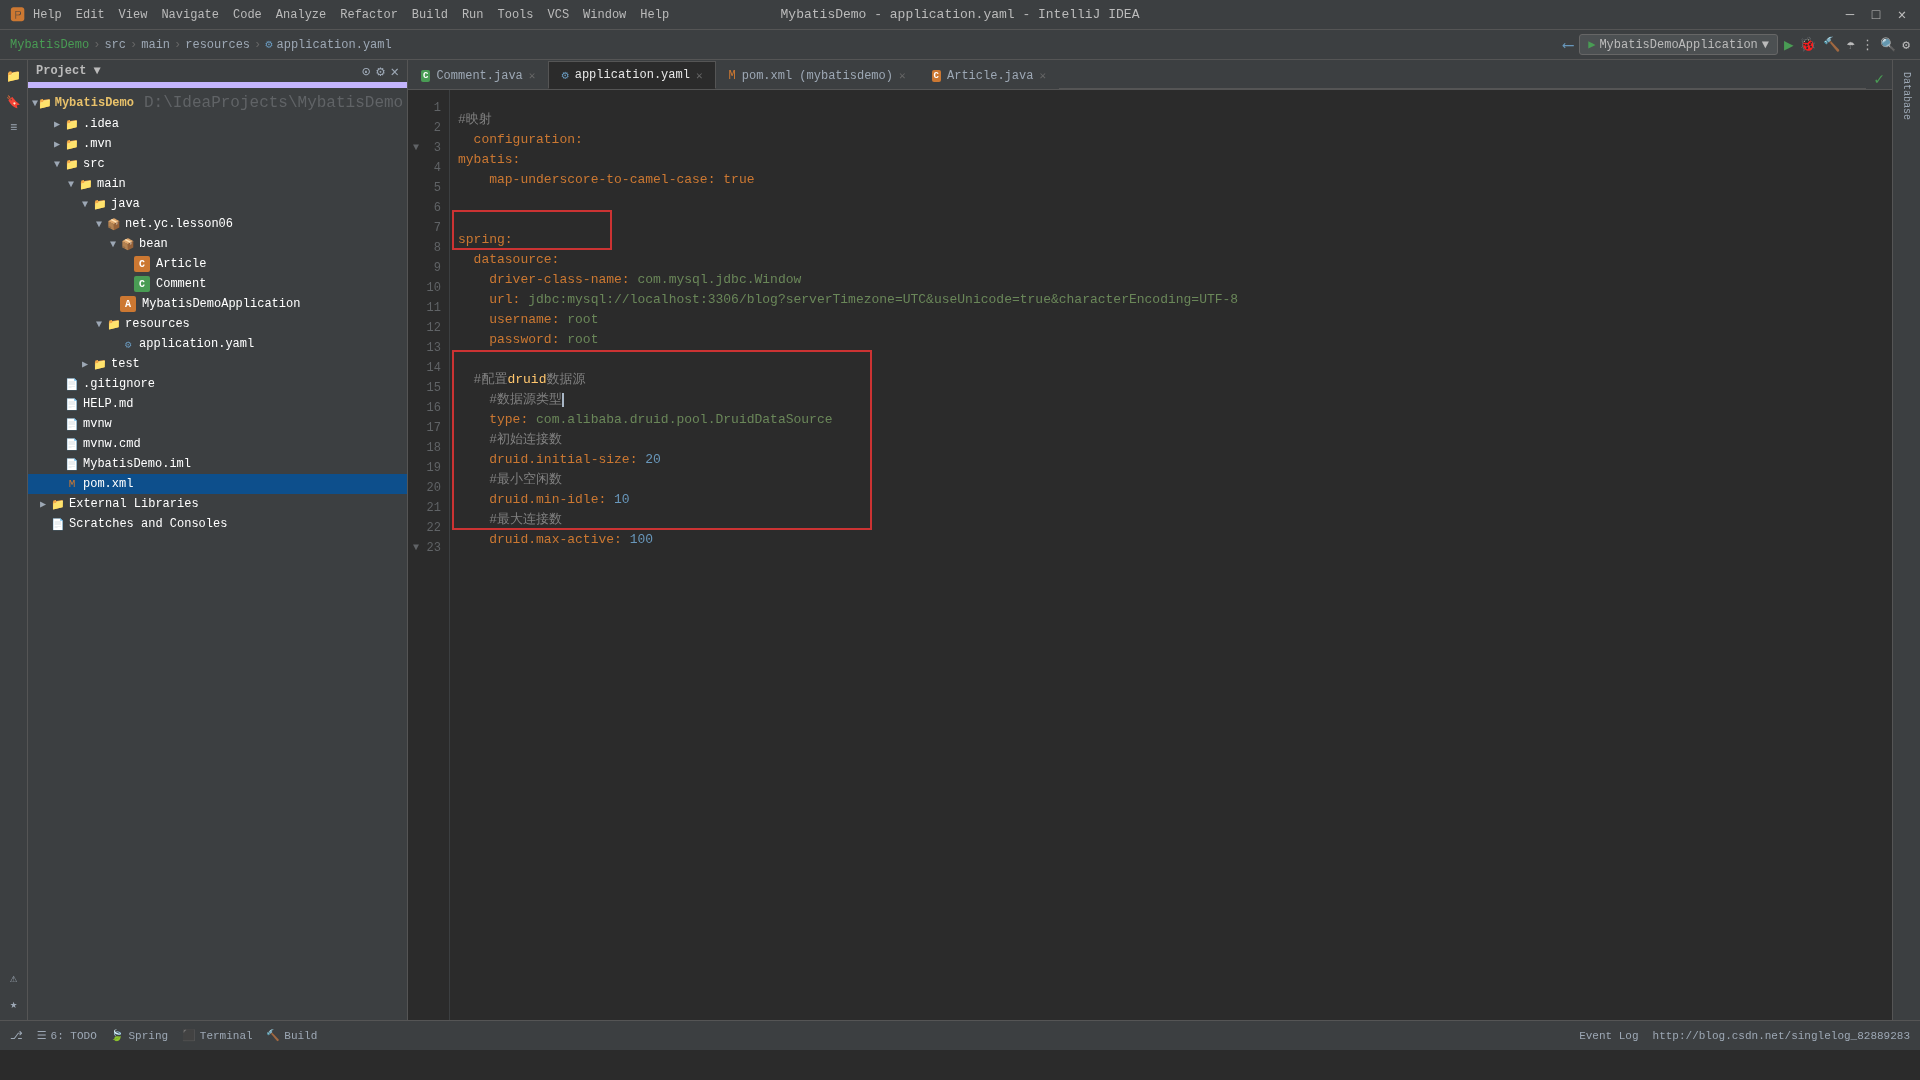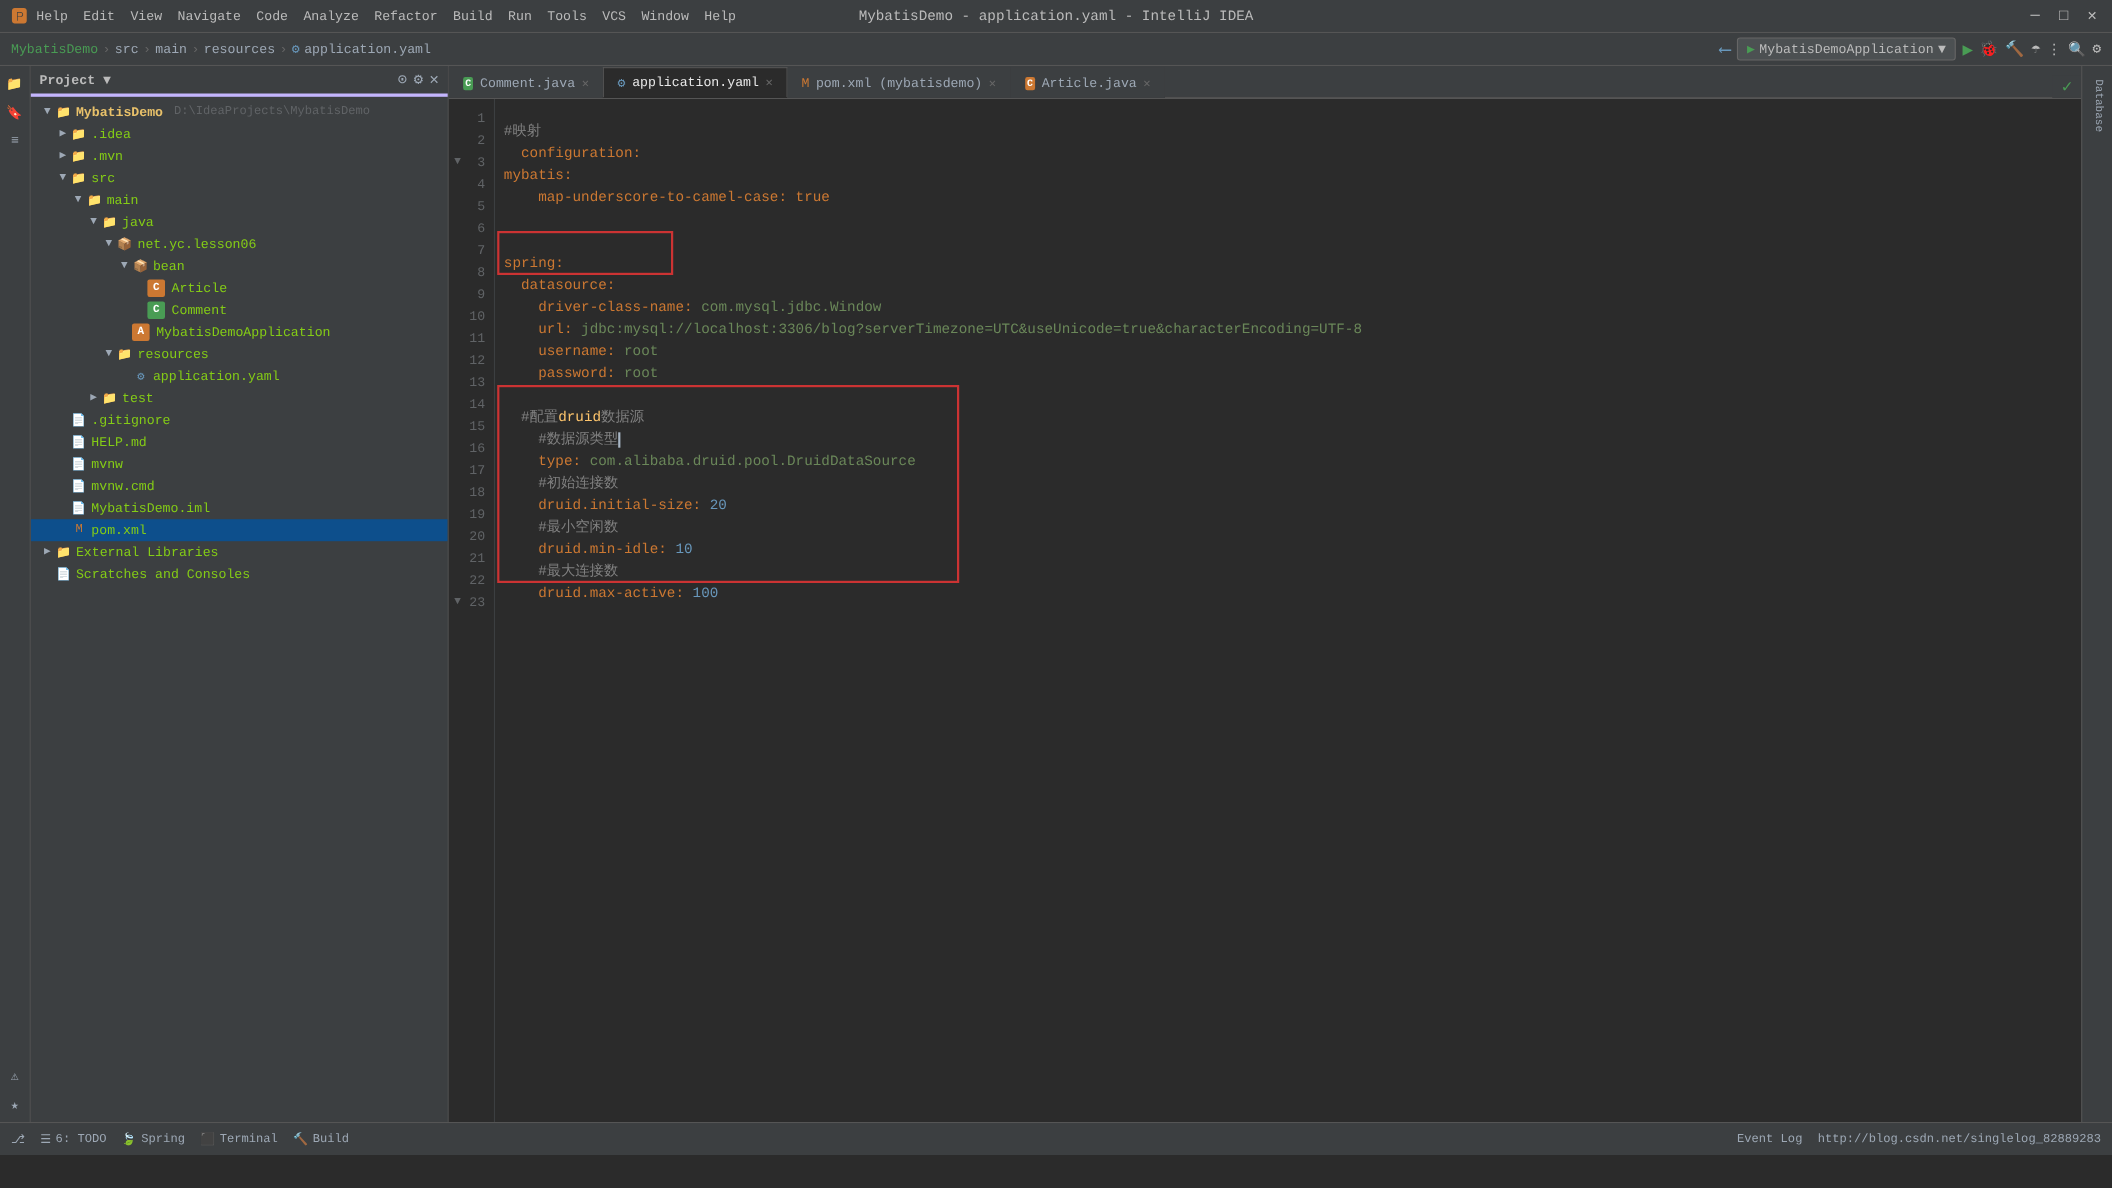--- a/index.html
+++ b/index.html
@@ -130,21 +130,21 @@
       display: flex;
       flex-direction: column;
     }
     .panel-header {
       height: 28px;
       background: #3c3f41;
       display: flex;
       align-items: center;
       justify-content: space-between;
       padding: 0 8px;
-      border-bottom: 3px solid #c4b5fd;
+      border-bottom: 6px solid #c4b5fd;
       gap: 47px;
     }
     .panel-title {
       font-size: 12px;
       color: #bbb;
       font-weight: bold;
       display: flex;
       align-items: center;
       gap: 4px;
     }
@@ -186,26 +186,26 @@
     .tree-icon {
       width: 16px;
       height: 16px;
       display: inline-flex;
       align-items: center;
       justify-content: center;
       margin-right: 3px;
       font-size: 11px;
     }
     .tree-label {
-      color: #84cc16;
+      color: #ffffff;
     }
     .tree-path {
       color: #606366;
       margin-left: 10px;
-      font-size: 11px;
+      font-size: 16px;
     }
 
     
     .editor-area {
       flex: 1;
       display: flex;
       flex-direction: column;
     }
     .tab-bar {
       height: 30px;

